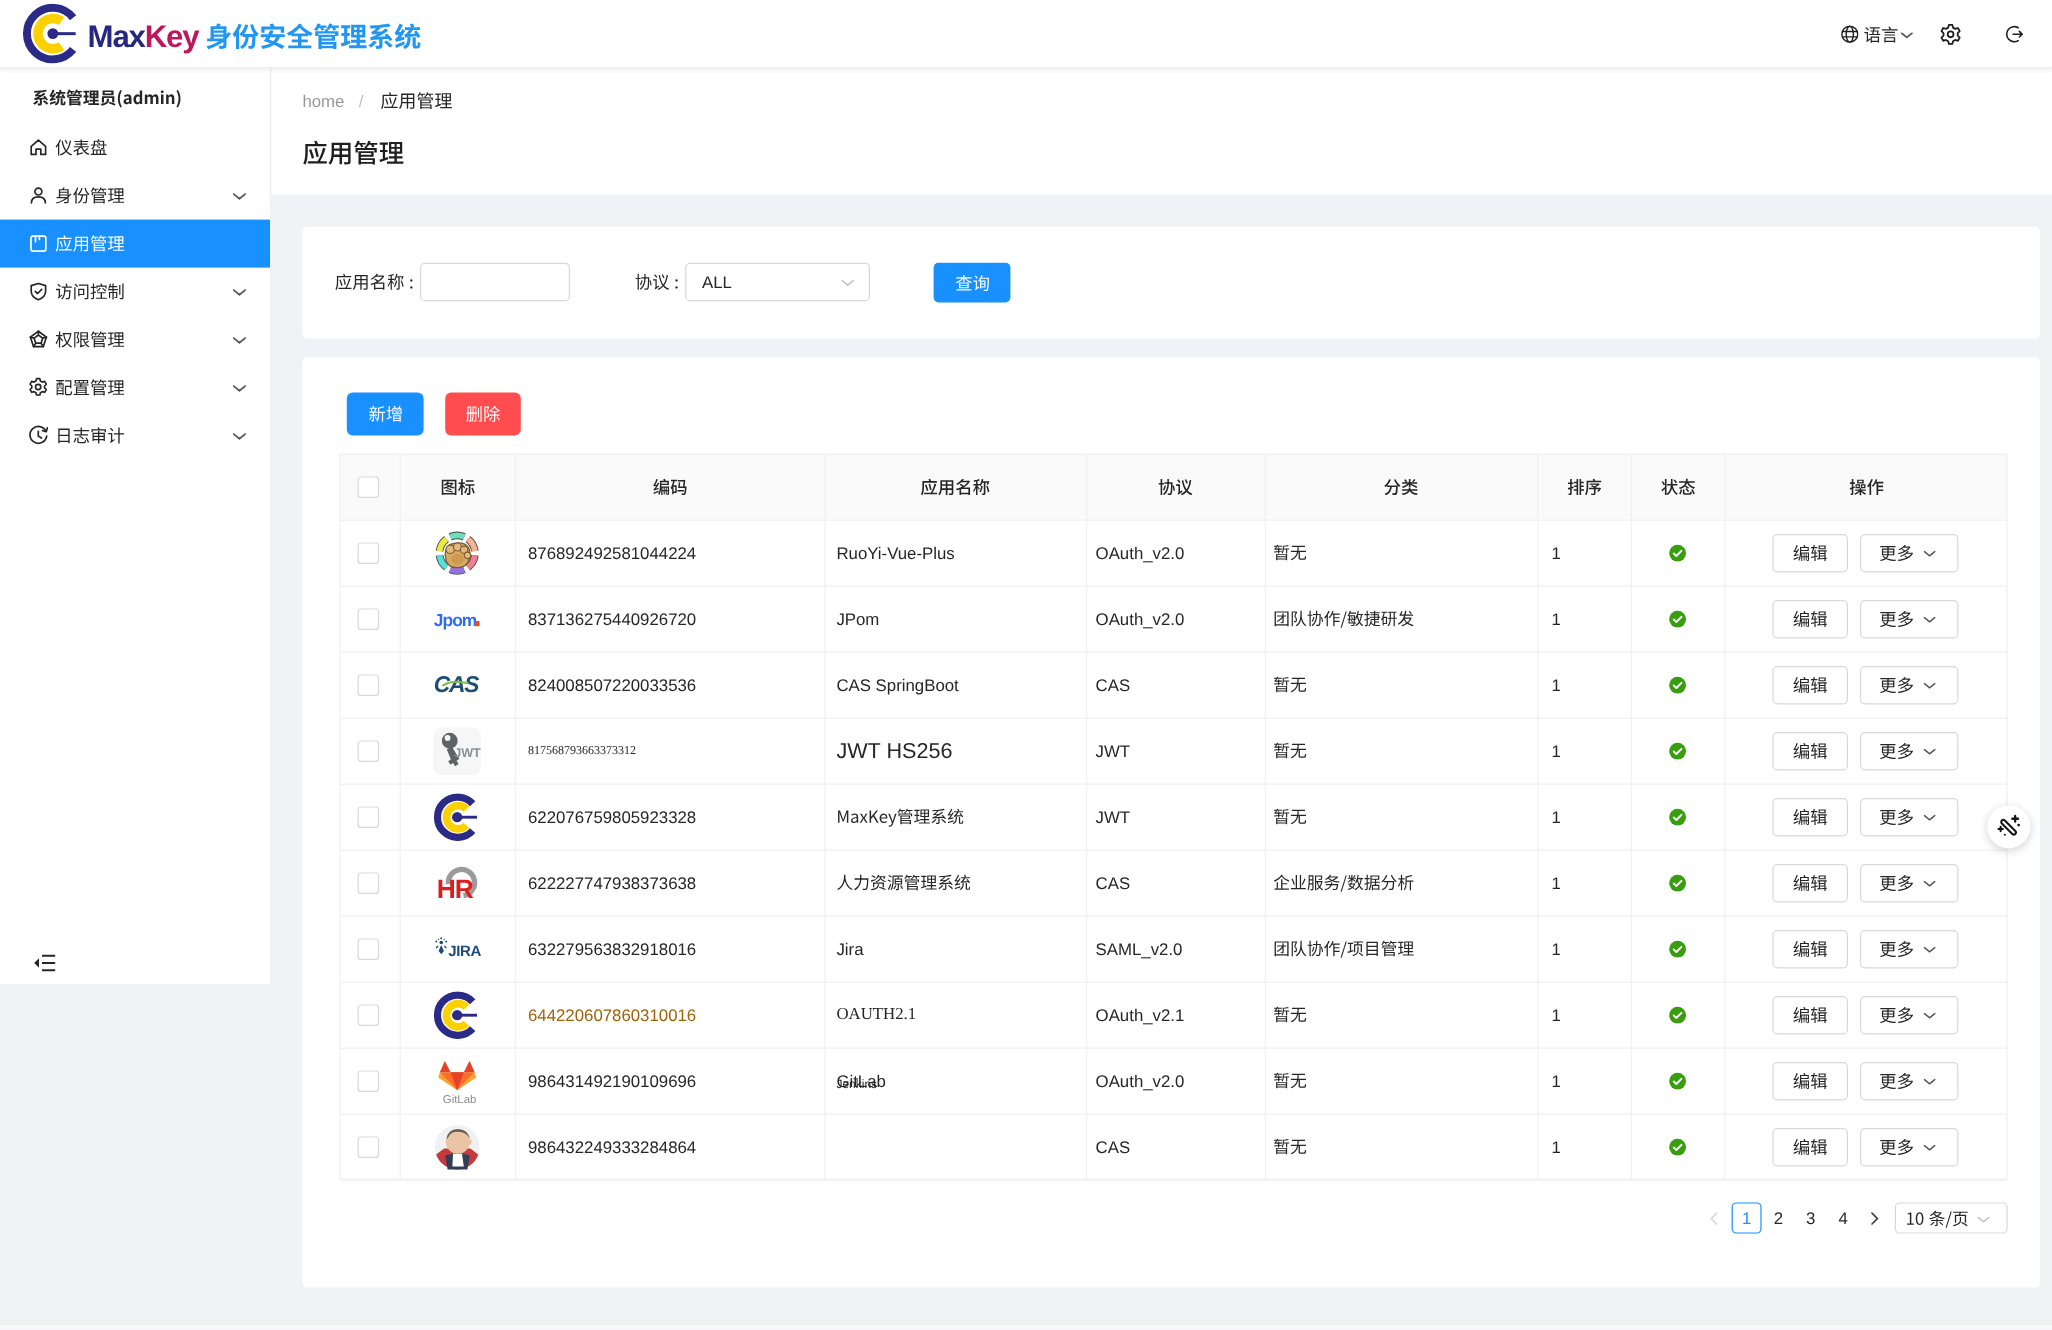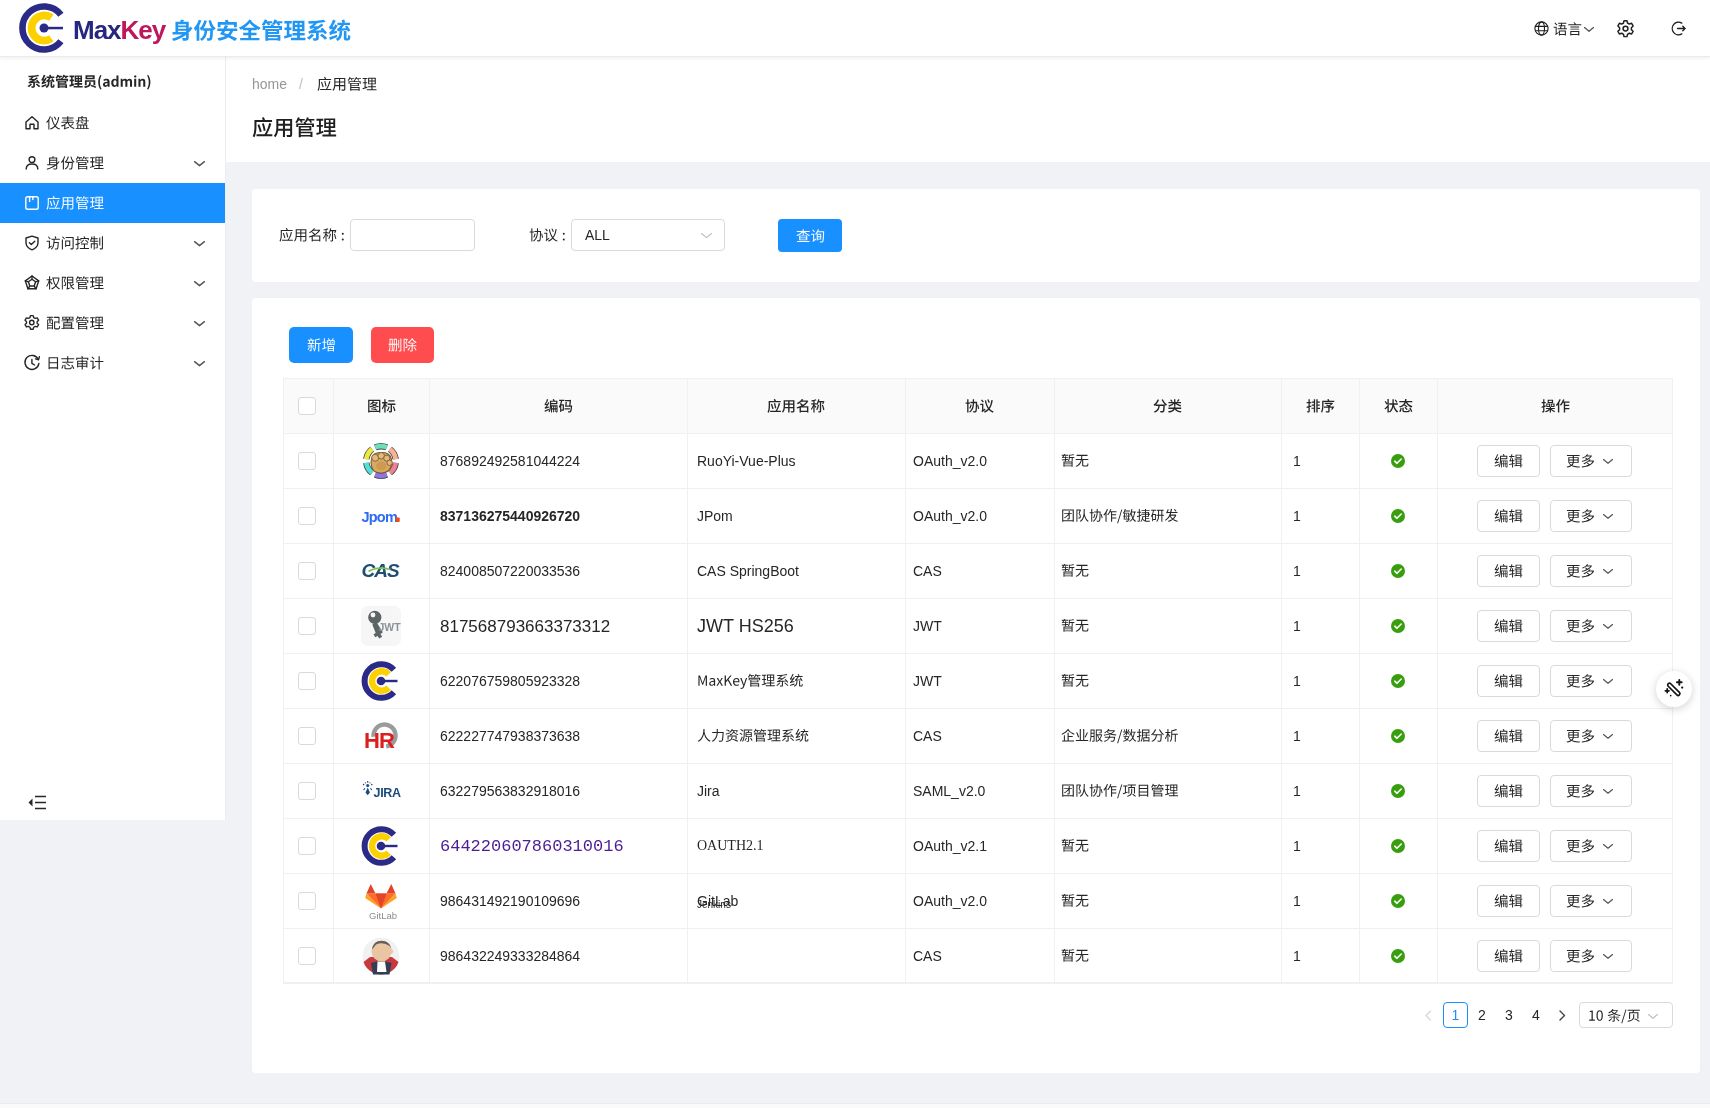--- a/index.html
+++ b/index.html
@@ -471,21 +471,21 @@
     </g>
   </svg>
 <svg style="position:absolute;left:1603.0px;top:459.0px" width="10" height="5.0" viewBox="0 0 10 5">
     <path d="M0.5 0.5 L5 4.2 L9.5 0.5" fill="none" stroke="#595959" stroke-width="1.3" stroke-linecap="round" stroke-linejoin="round"></path>
   </svg>
 <div style="position:absolute;left:297.5px;top:506.5px;width:18px;height:18px;border:1px solid #d9d9d9;border-radius:3px;background:#fff;box-sizing:border-box"></div>
 <svg style="position:absolute;left:361px;top:495.5px" width="40" height="40" viewBox="0 0 40 40">
     <text x="0.5" y="25.5" font-family="Liberation Sans, sans-serif" font-size="14.5" font-weight="bold" fill="#2e6cf2" letter-spacing="-0.8">Jpom</text>
     <rect x="34.8" y="21.6" width="3.9" height="4.3" rx="0.6" fill="#ee4e12"></rect>
   </svg>
-<div style="position:absolute;left:440px;top:515.5px;transform:translateY(-50%);font-family:'Liberation Sans',sans-serif;font-size:14px;font-weight:700;color:#262626;white-space:nowrap;line-height:1">837136275440926720</div>
+<div style="position:absolute;left:440px;top:515.5px;transform:translateY(-50%);font-family:'Liberation Sans',sans-serif;font-size:14px;font-weight:400;color:#262626;white-space:nowrap;line-height:1">837136275440926720</div>
 <div style="position:absolute;left:697px;top:515.5px;transform:translateY(-50%);font-family:'Liberation Sans',sans-serif;font-size:14px;font-weight:400;color:#262626;white-space:nowrap;line-height:1">JPom</div>
 <div style="position:absolute;left:913px;top:515.5px;transform:translateY(-50%);font-family:'Liberation Sans',sans-serif;font-size:14px;font-weight:400;color:#262626;white-space:nowrap;line-height:1">OAuth_v2.0</div>
 <svg style="position:absolute;left:1061.0px;top:505.0px" width="118" height="21">
     <g transform="translate(0,15.68) scale(0.014000,-0.014000)" fill="#262626">
       <use href="#q76" x="0"></use>
       <use href="#q77" x="1000"></use>
       <use href="#q46" x="2000"></use>
       <use href="#q78" x="3000"></use>
       <use href="#q79" x="4000"></use>
       <use href="#q80" x="4392"></use>
@@ -555,21 +555,21 @@
 <div style="position:absolute;left:297.5px;top:616.5px;width:18px;height:18px;border:1px solid #d9d9d9;border-radius:3px;background:#fff;box-sizing:border-box"></div>
 <svg style="position:absolute;left:361px;top:605.5px" width="40" height="40" viewBox="0 0 40 40">
     <rect x="0" y="0" width="40" height="40" rx="7" fill="#f6f6f6"></rect>
     <g fill="#5c6466">
       <circle cx="13.8" cy="11.3" r="6.6"></circle>
       <circle cx="12" cy="9" r="2.4" fill="#f6f6f6"></circle>
       <path d="M15.6 16.2 L21.8 26.3 L19.5 28 L21.2 30.7 L18.3 32.6 L16.5 29.9 L14.3 31.3 L12.5 28.3 L14.7 26.9 L11.3 18.4 Z"></path>
     </g>
     <text x="17.5" y="24.5" font-family="Liberation Sans, sans-serif" font-size="10.5" font-weight="bold" fill="#8a9194">JWT</text>
   </svg>
-<div style="position:absolute;left:440px;top:625.5px;transform:translateY(-50%);font-family:Liberation Sans, sans-serif;font-size:17px;font-weight:400;color:#262626;white-space:nowrap;line-height:1">817568793663373312</div>
+<div style="position:absolute;left:440px;top:625.5px;transform:translateY(-50%);font-family:Liberation Serif, serif;font-size:10px;font-weight:400;color:#262626;white-space:nowrap;line-height:1">817568793663373312</div>
 <div style="position:absolute;left:697px;top:625.5px;transform:translateY(-50%);font-family:'Liberation Sans',sans-serif;font-size:18px;font-weight:400;color:#262626;white-space:nowrap;line-height:1">JWT HS256</div>
 <div style="position:absolute;left:913px;top:625.5px;transform:translateY(-50%);font-family:'Liberation Sans',sans-serif;font-size:14px;font-weight:400;color:#262626;white-space:nowrap;line-height:1">JWT</div>
 <svg style="position:absolute;left:1061.0px;top:615.0px" width="28" height="21">
     <g transform="translate(0,15.68) scale(0.014000,-0.014000)" fill="#262626">
       <use href="#q70" x="0"></use>
       <use href="#q71" x="1000"></use>
     </g>
   </svg>
 <div style="position:absolute;left:1293px;top:625.5px;transform:translateY(-50%);font-family:'Liberation Sans',sans-serif;font-size:14px;font-weight:400;color:#262626;white-space:nowrap;line-height:1">1</div>
 <svg style="position:absolute;left:1390px;top:617.5px" width="16" height="16" viewBox="0 0 16 16">
@@ -750,21 +750,21 @@
 <svg style="position:absolute;left:1603.0px;top:789.0px" width="10" height="5.0" viewBox="0 0 10 5">
     <path d="M0.5 0.5 L5 4.2 L9.5 0.5" fill="none" stroke="#595959" stroke-width="1.3" stroke-linecap="round" stroke-linejoin="round"></path>
   </svg>
 <div style="position:absolute;left:297.5px;top:836.5px;width:18px;height:18px;border:1px solid #d9d9d9;border-radius:3px;background:#fff;box-sizing:border-box"></div>
 <svg style="position:absolute;left:361px;top:825.5px" width="40" height="40" viewBox="0 0 40 40">
     <path d="M 32.9 8.8 A 16.8 16.8 0 1 0 32.9 31.2" fill="none" stroke="#2b2b87" stroke-width="6"></path>
     <path d="M 27.7 13.2 A 9.7 9.7 0 1 0 27.7 26.8" fill="none" stroke="#fdd000" stroke-width="6.4"></path>
     <circle cx="20" cy="20" r="4.3" fill="#2b2b87"></circle>
     <rect x="20" y="18.8" width="16.5" height="2.4" fill="#2b2b87"></rect>
   </svg>
-<div style="position:absolute;left:440px;top:845.5px;transform:translateY(-50%);font-family:Liberation Mono, monospace;font-size:17px;font-weight:400;color:#4c1d95;white-space:nowrap;line-height:1">644220607860310016</div>
+<div style="position:absolute;left:440px;top:845.5px;transform:translateY(-50%);font-family:Liberation Sans, sans-serif;font-size:14px;font-weight:400;color:#a16207;white-space:nowrap;line-height:1">644220607860310016</div>
 <div style="position:absolute;left:697px;top:845.5px;transform:translateY(-50%);font-family:Liberation Serif, serif;font-size:14px;font-weight:400;color:#262626;white-space:nowrap;line-height:1">OAUTH2.1</div>
 <div style="position:absolute;left:913px;top:845.5px;transform:translateY(-50%);font-family:'Liberation Sans',sans-serif;font-size:14px;font-weight:400;color:#262626;white-space:nowrap;line-height:1">OAuth_v2.1</div>
 <svg style="position:absolute;left:1061.0px;top:835.0px" width="28" height="21">
     <g transform="translate(0,15.68) scale(0.014000,-0.014000)" fill="#262626">
       <use href="#q70" x="0"></use>
       <use href="#q71" x="1000"></use>
     </g>
   </svg>
 <div style="position:absolute;left:1293px;top:845.5px;transform:translateY(-50%);font-family:'Liberation Sans',sans-serif;font-size:14px;font-weight:400;color:#262626;white-space:nowrap;line-height:1">1</div>
 <svg style="position:absolute;left:1390px;top:837.5px" width="16" height="16" viewBox="0 0 16 16">

